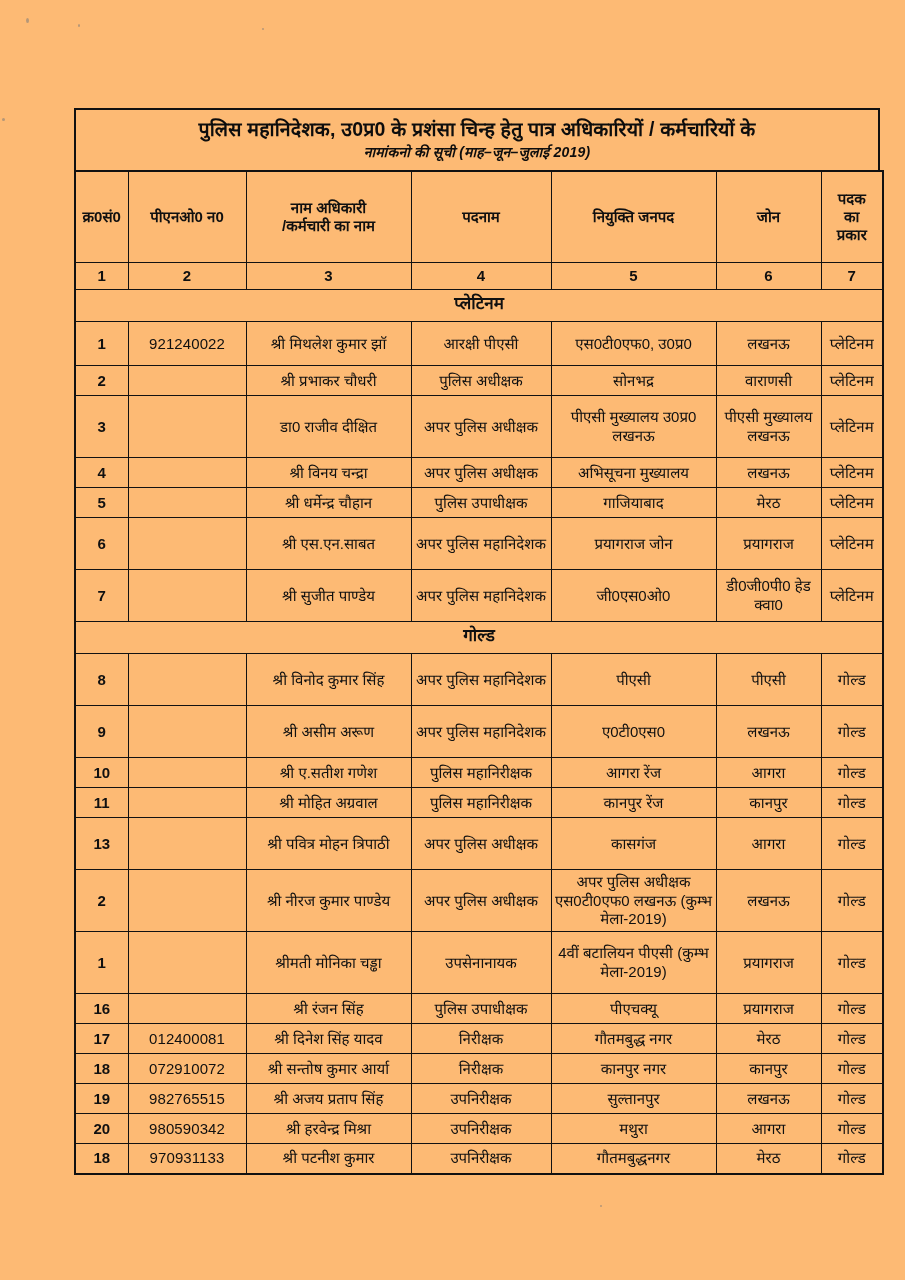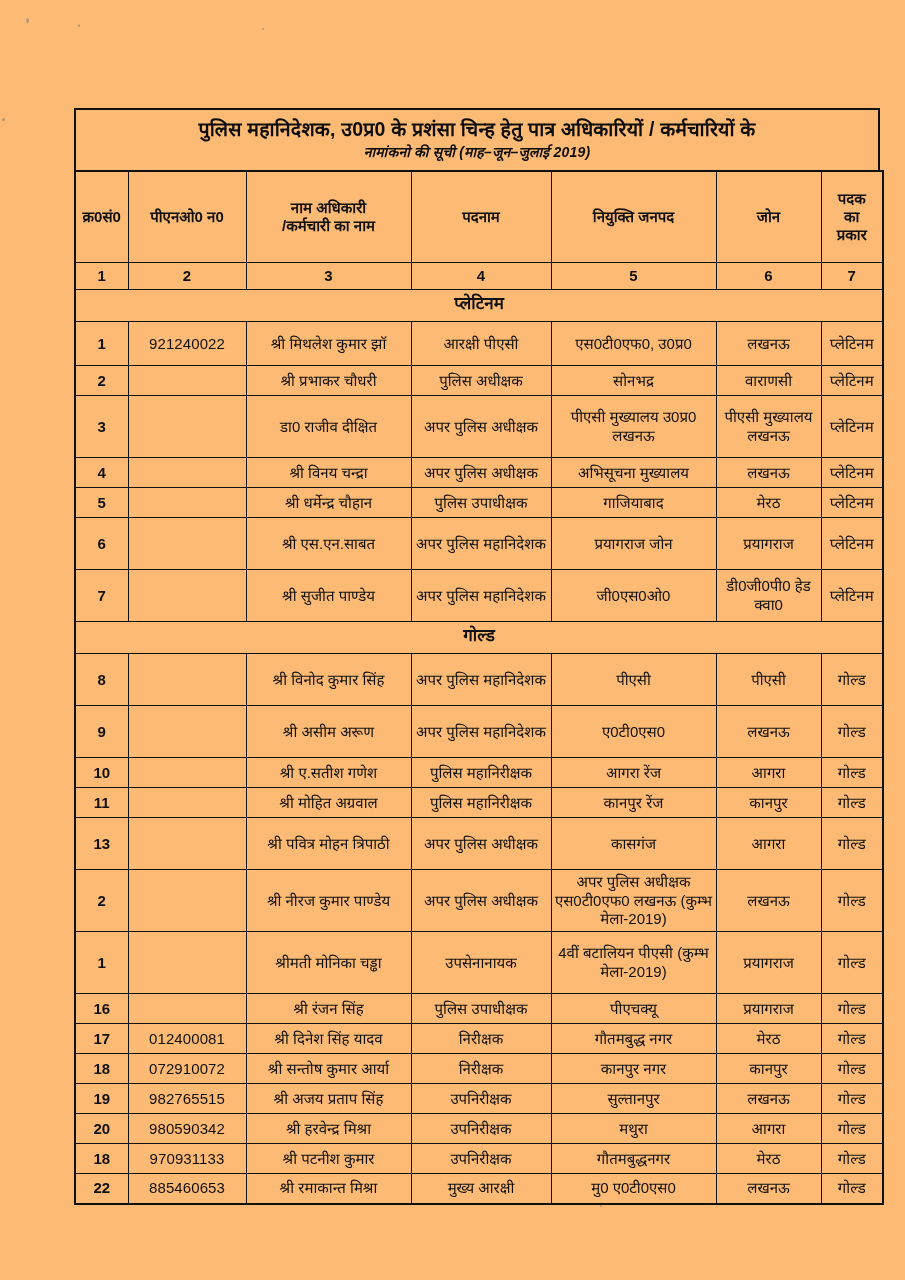--- a/index.html
+++ b/index.html
@@ -360,26 +360,17 @@
           </tr>
           <tr class="r-h1">
             <td class="sl">18</td>
             <td class="pno">970931133</td>
             <td class="nm">श्री पटनीश कुमार</td>
             <td>उपनिरीक्षक</td>
             <td>गौतमबुद्धनगर</td>
             <td>मेरठ</td>
             <td>गोल्ड</td>
           </tr>
-          <tr class="r-h1">
-            <td class="sl">22</td>
-            <td class="pno">885460653</td>
-            <td class="nm">श्री रमाकान्त मिश्रा</td>
-            <td>मुख्य आरक्षी</td>
-            <td>मु0 ए0टी0एस0</td>
-            <td>लखनऊ</td>
-            <td>गोल्ड</td>
-          </tr>
         </tbody>
     </table>
 
   </div>
 </div>
 
 </body></html>

